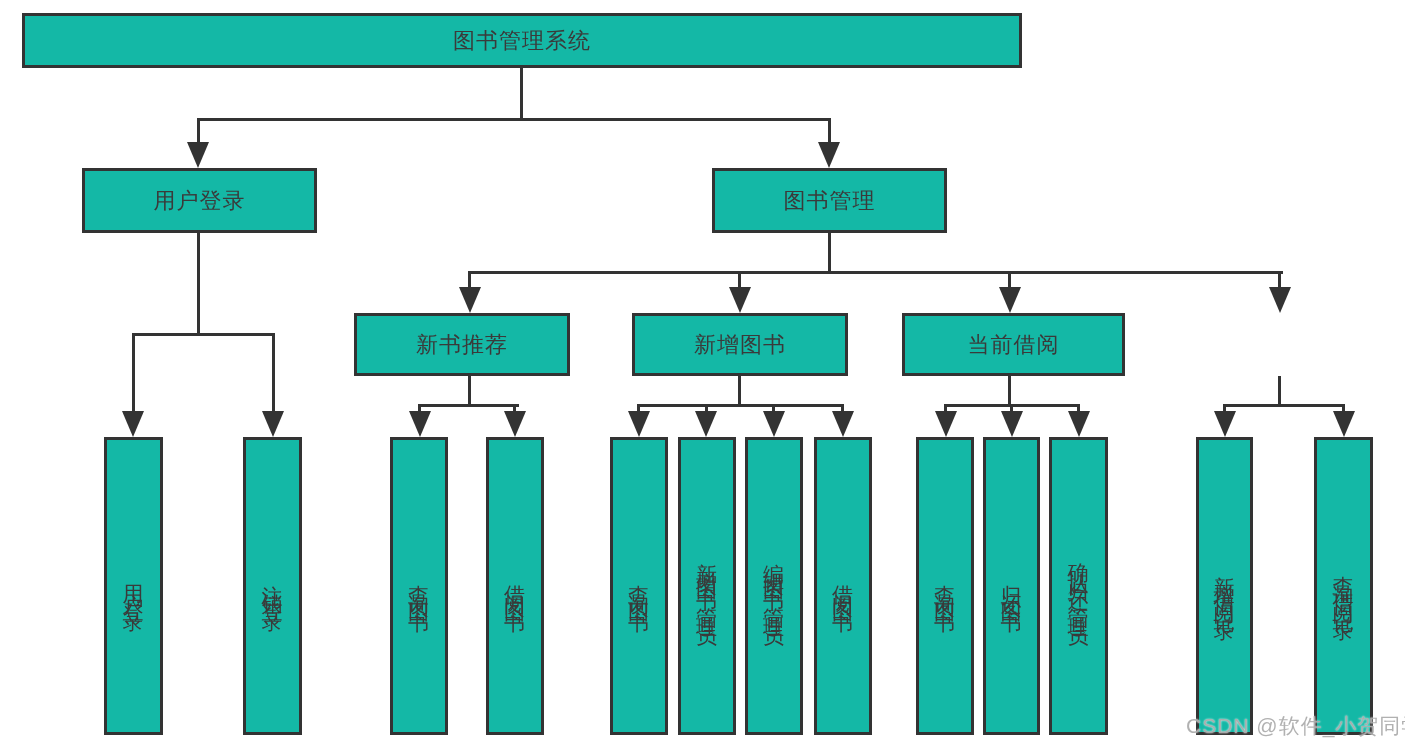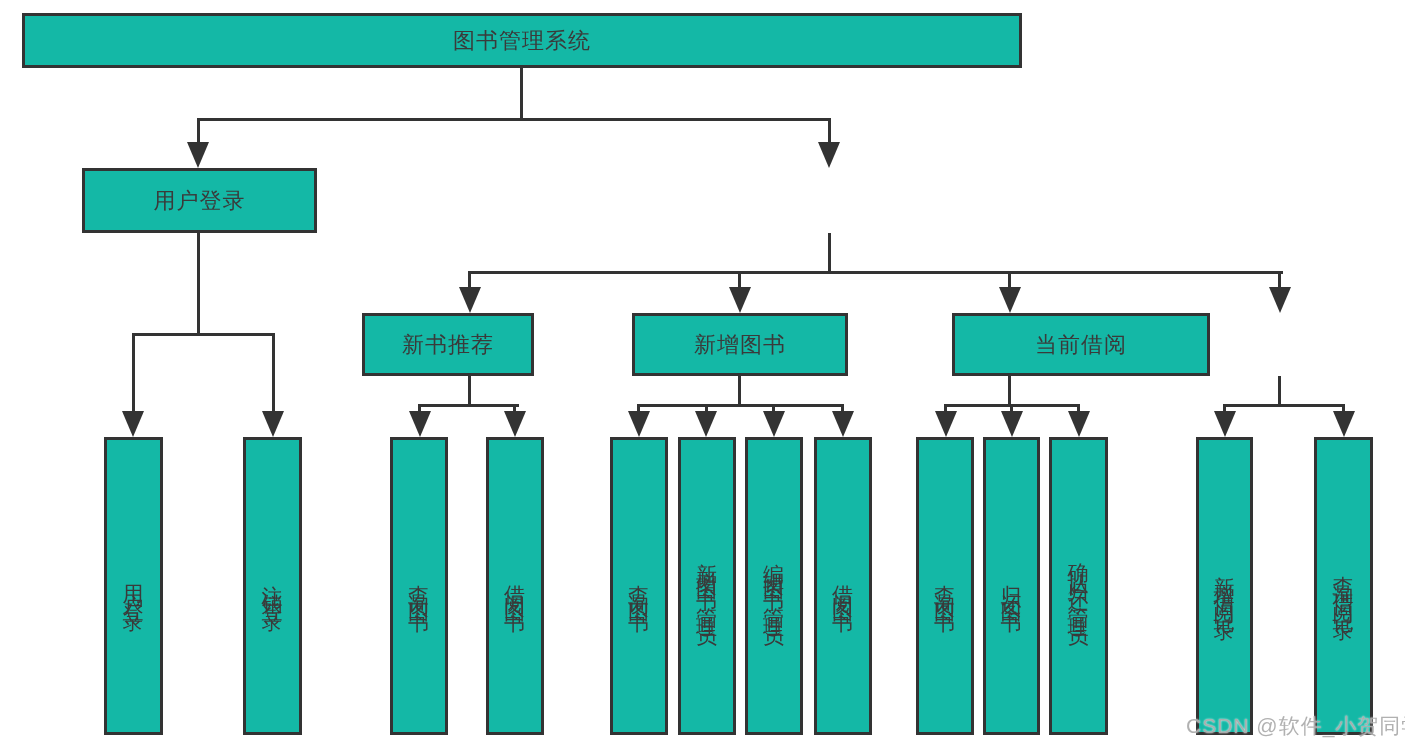--- a/index.html
+++ b/index.html
@@ -81,28 +81,31 @@
   <div class="ar" style="left:1214px;top:411px"></div>
   <div class="ar" style="left:1333px;top:411px"></div>
 
   <div class="box node" style="left:22px;top:13px;width:1000px;height:55px">
     <span>图书管理系统</span>
   </div>
 
   <div class="box node" style="left:82px;top:168px;width:235px;height:65px">
     <span>用户登录</span>
   </div>
+  <div class="box node" style="left:712px;top:168px;width:235px;height:65px">
+    <span>图书管理</span>
+  </div>
 
-  <div class="box node" style="left:362px;top:313px;width:172px;height:63px">
+  <div class="box node" style="left:354px;top:313px;width:216px;height:63px">
     <span>新书推荐</span>
   </div>
   <div class="box node" style="left:632px;top:313px;width:216px;height:63px">
     <span>新增图书</span>
   </div>
-  <div class="box node" style="left:952px;top:313px;width:258px;height:63px">
+  <div class="box node" style="left:902px;top:313px;width:223px;height:63px">
     <span>当前借阅</span>
   </div>
 
   <div class="box leaf" style="left:104px;top:437px;width:59px;height:298px">
     <span>用户登录</span>
   </div>
   <div class="box leaf" style="left:243px;top:437px;width:59px;height:298px">
     <span>注销登录</span>
   </div>
 

